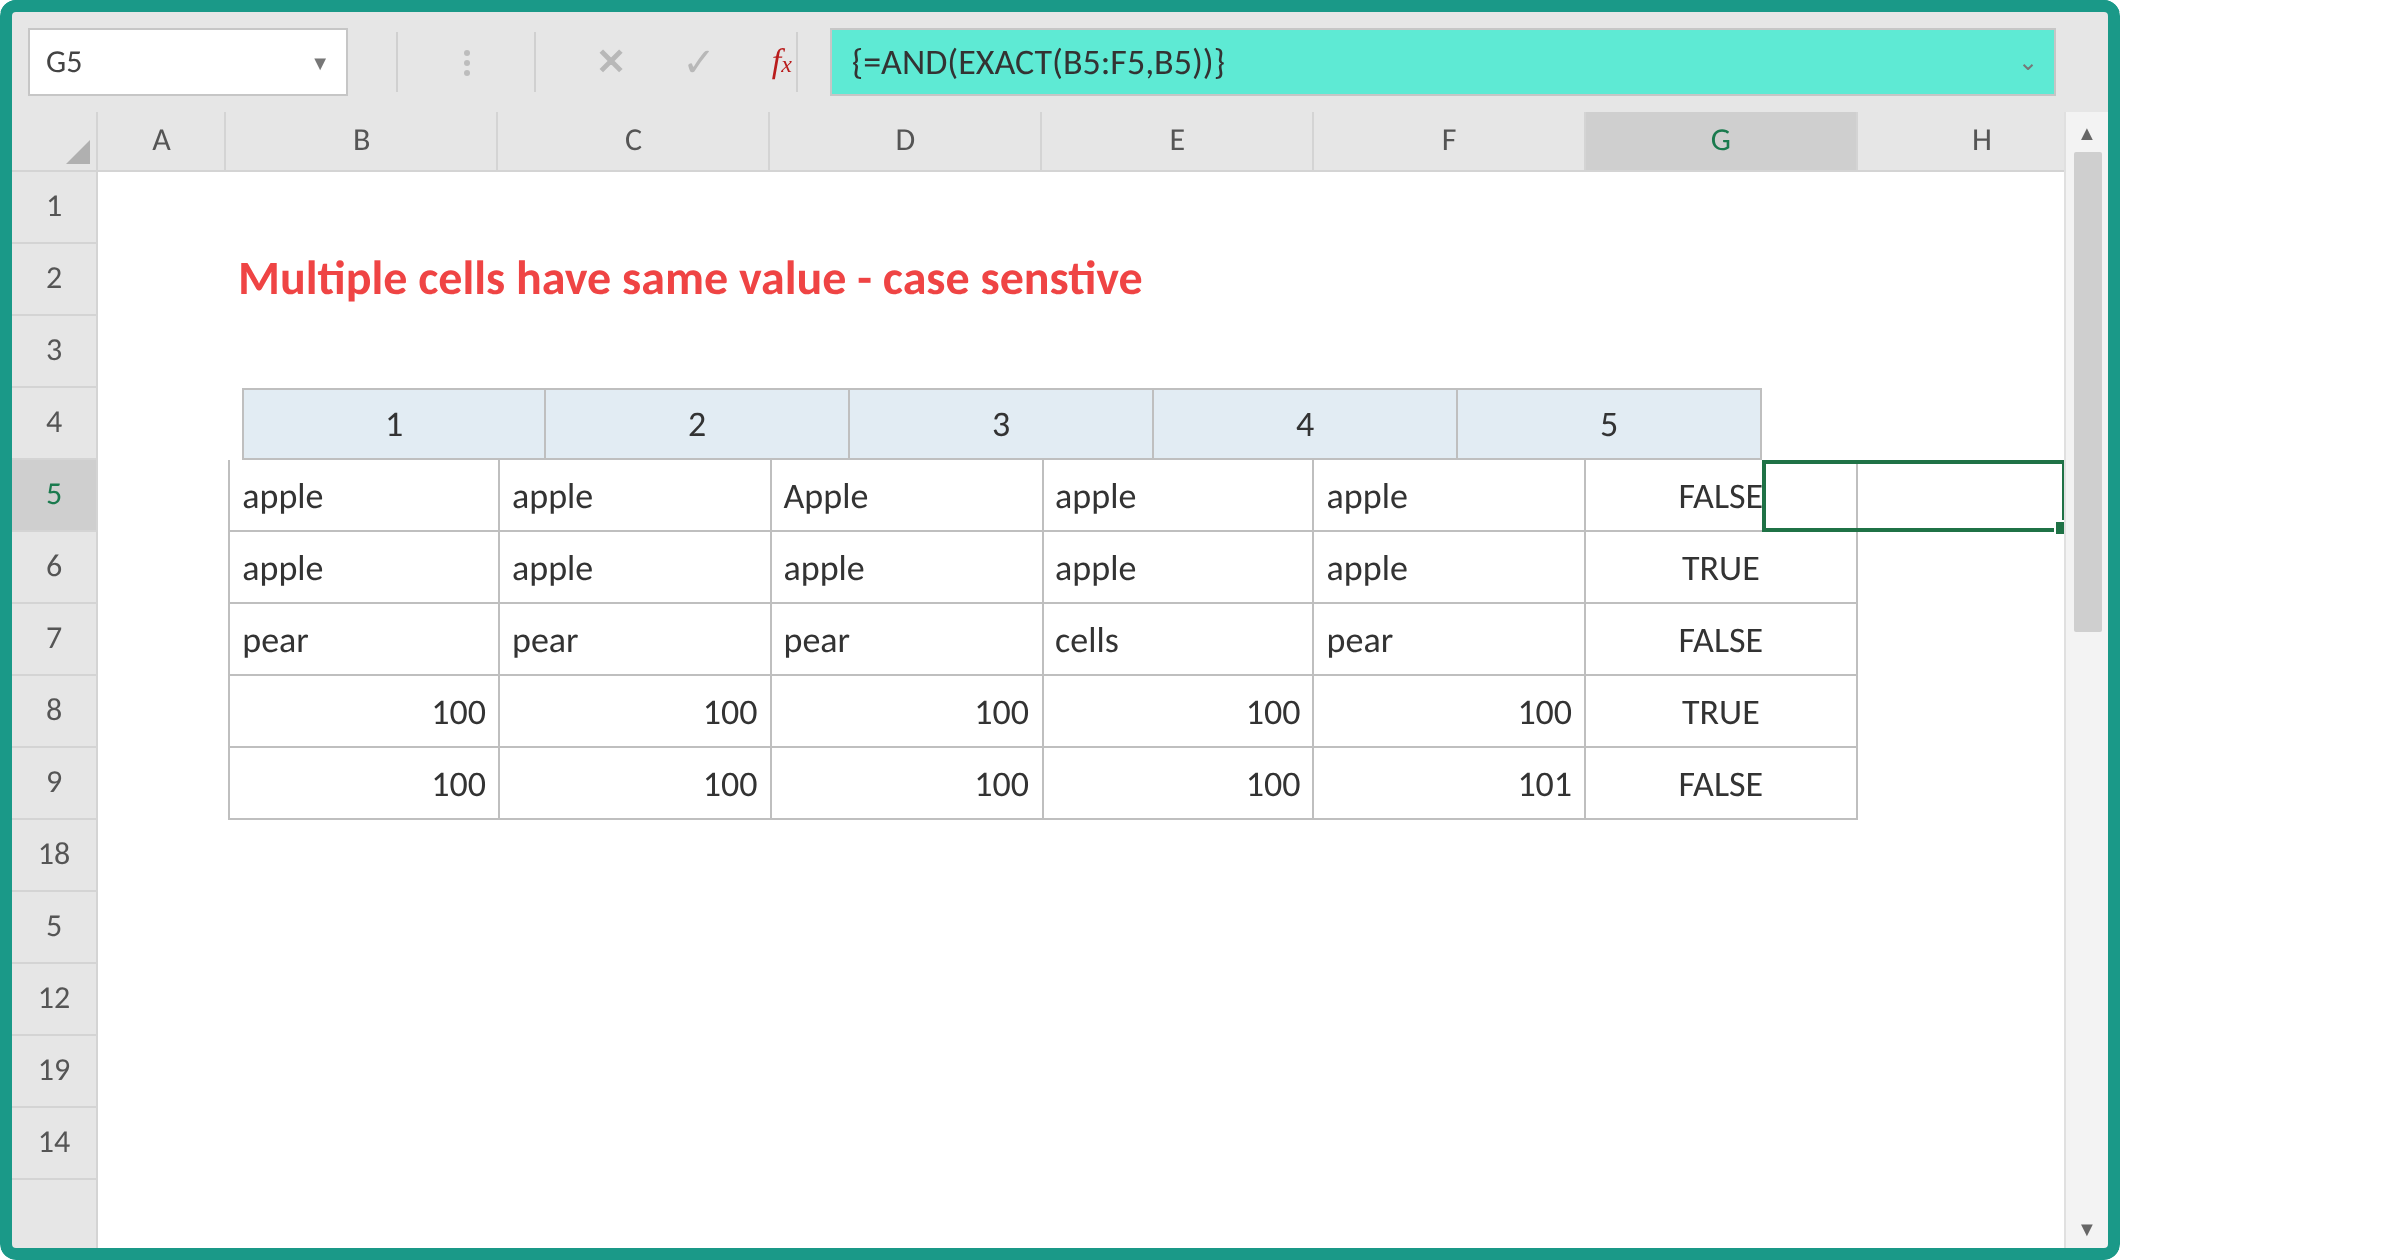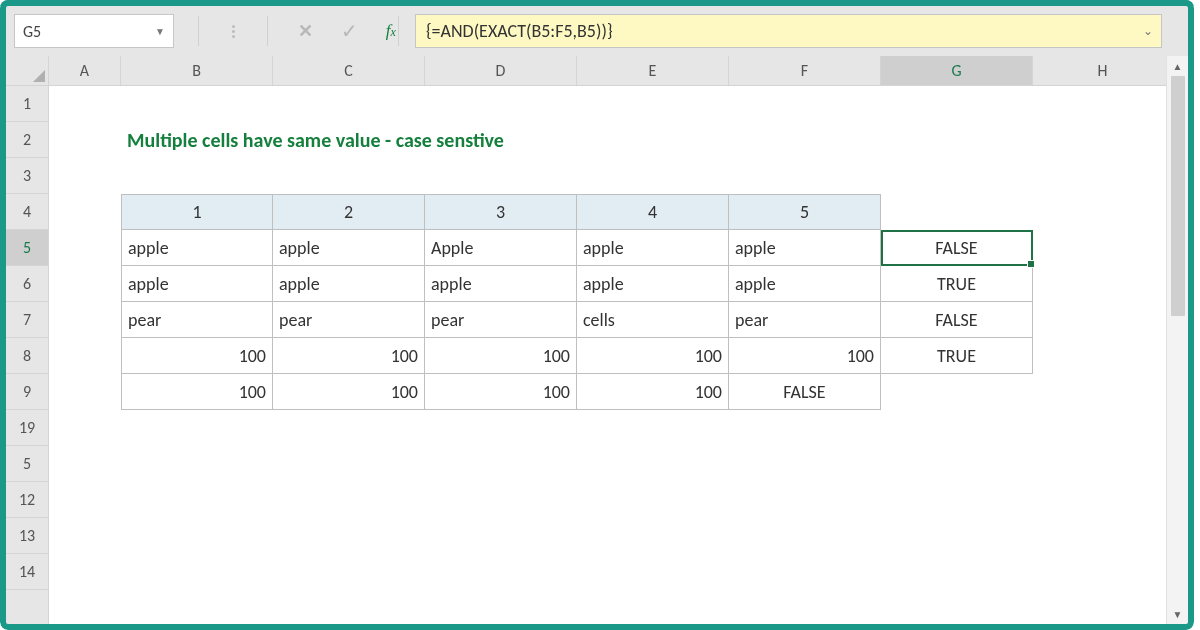--- a/index.html
+++ b/index.html
@@ -1,48 +1,48 @@
 <!DOCTYPE html>
 <html><head>
 <meta charset="utf-8">
 <style>
   * { box-sizing: border-box; margin: 0; padding: 0; }
   html, body { width: 1200px; height: 630px; overflow: hidden; font-family: Calibri, Arial, sans-serif; background: #fff; }
-  .app { width: 1194px; height: 630px; position: relative; background: #fff; border-radius: 8px; overflow: hidden; }
+  .app { width: 1060px; height: 630px; position: relative; background: #fff; border-radius: 8px; overflow: hidden; }
   
   .outer-border { position: absolute; inset: 0; border: 6px solid #1a9988; border-radius: 8px; pointer-events: none; z-index: 30; }
   .topbar-strip { position: absolute; top: 0; left: 0; right: 0; height: 6px; background: #1a9988; z-index: 10; }
   .formula-bar { position: absolute; top: 6px; left: 6px; right: 6px; height: 50px; background: #e6e6e6; display: flex; align-items: center; z-index: 5; }
   .name-box { width: 160px; height: 34px; margin-left: 8px; background: #fff; border: 1px solid #c6c6c6; display: flex; align-items: center; justify-content: space-between; padding: 0 8px; font-size: 16px; color: #444; }
   .name-box .dd { color: #777; font-size: 10px; }
   .fbar-icons { display: flex; align-items: center; margin-left: 22px; gap: 28px; color: #b8b8b8; }
   .vline { width: 1px; height: 30px; background: #d0d0d0; margin: 0 2px; }
   .dots3 { width:8px; display:flex; flex-direction:column; gap:2px; align-items:center; }
   .dots3 span{ width:3px; height:3px; background:#bdbdbd; border-radius:50%; display:block;}
-  .fx-label { font-style: italic; font-family: 'Times New Roman', serif; font-size: 17px; color: #15803d; }
-  .formula-input { flex: 1; height: 34px; margin: 0 26px 0 14px; background: #fef9c3; border: 1px solid #c6c6c6; display: flex; align-items: center; padding: 0 10px; font-size: 18px; color: #333; position: relative; }
+  .fx-label { font-style: italic; font-family: 'Times New Roman', serif; font-size: 17px; color: #b91c1c; }
+  .formula-input { flex: 1; height: 34px; margin: 0 26px 0 14px; background: #5eead4; border: 1px solid #c6c6c6; display: flex; align-items: center; padding: 0 10px; font-size: 18px; color: #333; position: relative; }
   .formula-input .expand { position: absolute; right: 8px; color: #777; font-size: 12px; }
   .grid-wrap { position: absolute; top: 56px; left: 6px; right: 6px; bottom: 6px; background: #fff; display: flex; }
   
   .rowhdrs { width: 43px; background: #e6e6e6; border-right: 1px solid #d4d4d4; }
   .corner { height: 30px; background: #e6e6e6; border-bottom: 1px solid #d4d4d4; position:relative;}
   .corner::after{content:"";position:absolute;right:3px;bottom:3px;width:0;height:0;border-style:solid;border-width:0 0 12px 12px;border-color:transparent transparent #b0b0b0 transparent;}
   .rowhdr { height: 36px; border-bottom: 1px solid #d4d4d4; display:flex; align-items:center; justify-content:center; font-size:16px; color:#555; }
   .rowhdr.sel { background:#cfcfcf; color:#1a7a4e; }
   
   .cols { flex:1; position:relative; overflow:hidden; }
   .colhdrs { display:flex; height:30px; background:#e6e6e6; border-bottom:1px solid #d4d4d4;}
   .colhdr { border-right:1px solid #d4d4d4; display:flex;align-items:center;justify-content:center;font-size:16px;color:#555; }
   .colhdr.sel { background:#cfcfcf; color:#1a7a4e; }
   .wrA{width:72px;} .wrB{width:152px;} .wrC{width:152px;} .wrD{width:152px;} .wrE{width:152px;} .wrF{width:152px;} .wrG{width:152px;} .wrH{width:140px;}
   .sheet { position:absolute; top:30px; left:0; right:0; bottom:0; background:#fff; }
   .row { display:flex; height:36px; }
   .cell { border-right:1px solid transparent; border-bottom:1px solid transparent; padding:0 6px; display:flex; align-items:center; font-size:18px; color:#333; overflow:hidden; white-space:nowrap; }
   
-  .title { font-weight:bold; font-size:20px; color:#15803d; }
+  .title { font-weight:bold; font-size:24px; color:#ef4444; }
   
   .tcell { border-right:1px solid #bfbfbf; border-bottom:1px solid #bfbfbf; }
   .thead { background:#e2ecf3; text-align:center; justify-content:center; border-top:1px solid #bfbfbf; }
   .thead.first, .tcell.first { border-left:1px solid #bfbfbf; }
   .numr { justify-content:flex-end; }
   .ctr { justify-content:center; }
   
   .sel-cell { position:absolute; border:2px solid #1f7246; pointer-events:none; z-index:3;}
   .sel-handle{position:absolute;width:8px;height:8px;background:#1f7246;bottom:-4px;right:-4px;border:1px solid #fff;}
   
@@ -86,24 +86,24 @@
       <div class="corner"></div>
       <div class="rowhdr">1</div>
       <div class="rowhdr">2</div>
       <div class="rowhdr">3</div>
       <div class="rowhdr">4</div>
       <div class="rowhdr sel">5</div>
       <div class="rowhdr">6</div>
       <div class="rowhdr">7</div>
       <div class="rowhdr">8</div>
       <div class="rowhdr">9</div>
-      <div class="rowhdr">19</div>
+      <div class="rowhdr">18</div>
       <div class="rowhdr">5</div>
       <div class="rowhdr">12</div>
-      <div class="rowhdr">13</div>
+      <div class="rowhdr">19</div>
       <div class="rowhdr">14</div>
     </div>
     <div class="cols">
       <div class="colhdrs">
         <div class="colhdr wrA">A</div>
         <div class="colhdr wrB">B</div>
         <div class="colhdr wrC">C</div>
         <div class="colhdr wrD">D</div>
         <div class="colhdr wrE">E</div>
         <div class="colhdr wrF">F</div>
@@ -200,20 +200,21 @@
           <div class="cell wrG tcell ctr">TRUE</div>
           <div class="cell wrH"></div>
         </div>
 
         <div class="row">
           <div class="cell wrA"></div>
           <div class="cell wrB tcell first numr">100</div>
           <div class="cell wrC tcell numr">100</div>
           <div class="cell wrD tcell numr">100</div>
           <div class="cell wrE tcell numr">100</div>
+          <div class="cell wrF tcell numr">101</div>
           <div class="cell wrG tcell ctr">FALSE</div>
           <div class="cell wrH"></div>
         </div>
 
         <div class="row">
             <div class="cell wrA"></div>
             <div class="cell wrB"></div>
             <div class="cell wrC"></div>
             <div class="cell wrD"></div>
             <div class="cell wrE"></div>

